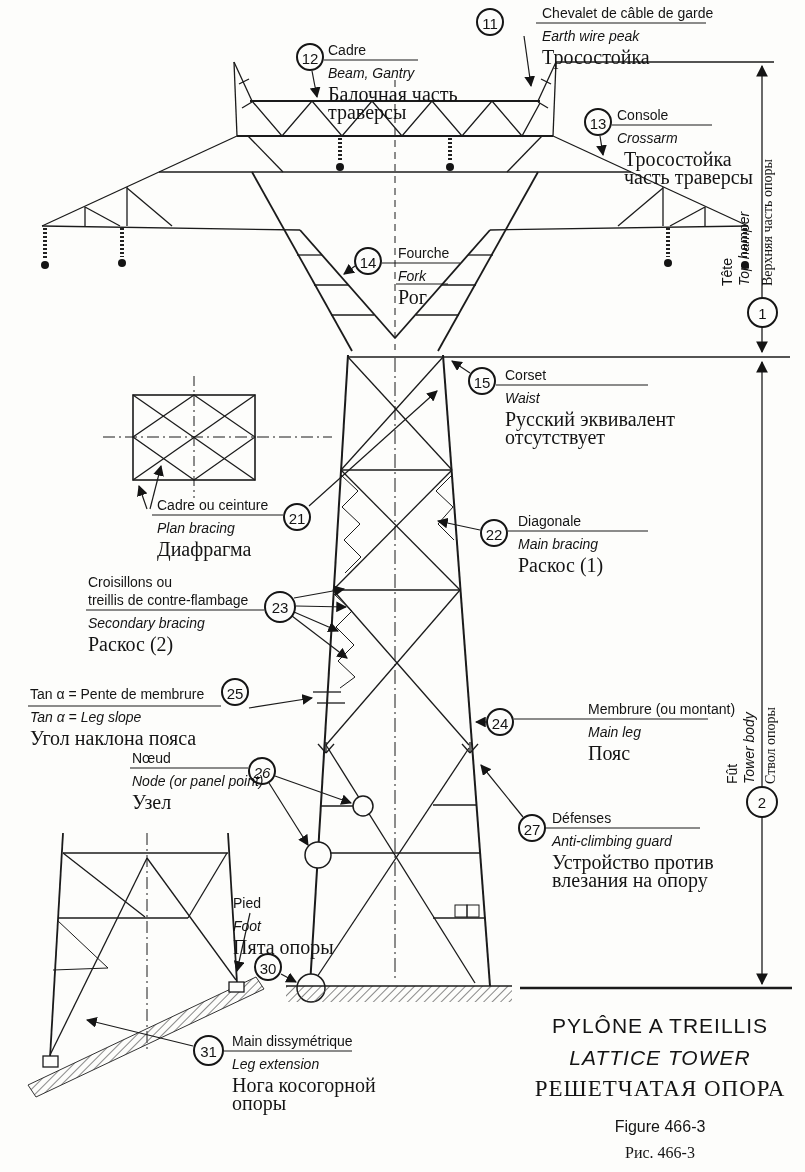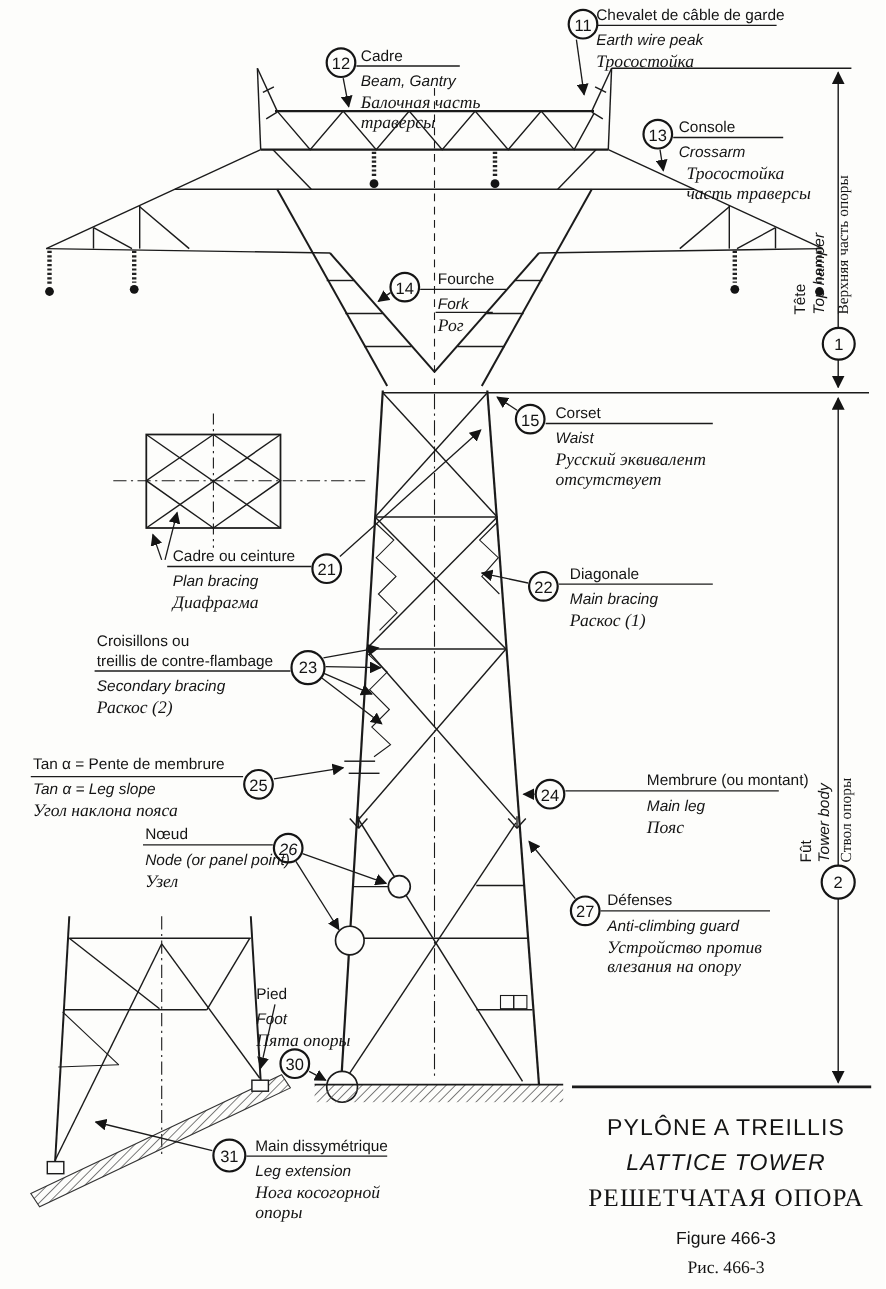--- a/index.html
+++ b/index.html
@@ -2,21 +2,21 @@
 <html><head>
 <meta charset="utf-8">
 <style>
   html,body{margin:0;padding:0;background:#fff;}
   #page{position:relative;width:805px;height:1172px;background:#fdfdfb;overflow:hidden;
         font-family:"Liberation Sans",sans-serif;color:#141414;}
   svg{position:absolute;left:0;top:0;}
   .lbl{position:absolute;font-size:14px;line-height:18px;white-space:nowrap;}
   .lbl .fr{margin-bottom:5px;}
   .lbl .en{font-style:italic;margin-bottom:3px;}
-  .lbl .ru{font-family:"Liberation Serif",serif;font-size:16px;font-style:italic;}
+  .lbl .ru{font-family:"Liberation Serif",serif;font-size:20px;}
   .c13 .ru{margin-left:7px;}
   .co{position:absolute;width:28px;height:28px;border:2px solid #151515;border-radius:50%;
       background:#fdfdfb;text-align:center;line-height:28px;font-size:15px;box-sizing:border-box;}
   .co.big{width:32px;height:32px;line-height:30px;}
   .co.mid{width:31px;height:31px;line-height:29px;}
   .vtxt{position:absolute;white-space:nowrap;font-size:14px;height:16px;line-height:16px;
         transform:rotate(-90deg);transform-origin:left bottom;}
   .vtxt.en{font-style:italic;}
   .vtxt.ru{font-family:"Liberation Serif",serif;}
   .title{position:absolute;left:500px;width:320px;text-align:center;}
@@ -226,30 +226,30 @@
       <line x1="275" y1="776" x2="351" y2="803" marker-end="url(#ah)"></line>
       <line x1="269" y1="783" x2="308" y2="845" marker-end="url(#ah)"></line>
       <line x1="523" y1="817" x2="481" y2="765" marker-end="url(#ah)"></line>
       <line x1="281" y1="974" x2="296" y2="982" marker-end="url(#ah)"></line>
       <line x1="250" y1="913" x2="237" y2="971" marker-end="url(#ah)"></line>
       <line x1="193" y1="1046" x2="87" y2="1020" marker-end="url(#ah)"></line>
     </g>
   </g>
 </svg>
 
-<div class="co" style="left:516px;top:8px;">11</div>
+<div class="co" style="left:476px;top:8px;">11</div>
 <div class="co" style="left:296px;top:43px;">12</div>
 <div class="co" style="left:584px;top:108px;">13</div>
 <div class="co" style="left:354px;top:247px;">14</div>
 <div class="co" style="left:468px;top:367px;">15</div>
 <div class="co" style="left:283px;top:503px;">21</div>
 <div class="co" style="left:480px;top:519px;">22</div>
 <div class="co big" style="left:264px;top:591px;">23</div>
 <div class="co" style="left:486px;top:708px;">24</div>
-<div class="co" style="left:221px;top:699px;text-align:center;">25</div>
+<div class="co" style="left:221px;top:678px;text-align:center;">25</div>
 <div class="co" style="left:248px;top:757px;font-style:italic;">26</div>
 <div class="co" style="left:518px;top:814px;">27</div>
 <div class="co" style="left:254px;top:953px;">30</div>
 <div class="co mid" style="left:193px;top:1035px;">31</div>
 <div class="co mid" style="left:747px;top:297px;">1</div>
 <div class="co big" style="left:746px;top:786px;">2</div>
 
 <div class="lbl c11" style="left:542px;top:4px;">
   <div class="fr">
         <div class="ln">Chevalet de câble de garde</div>

